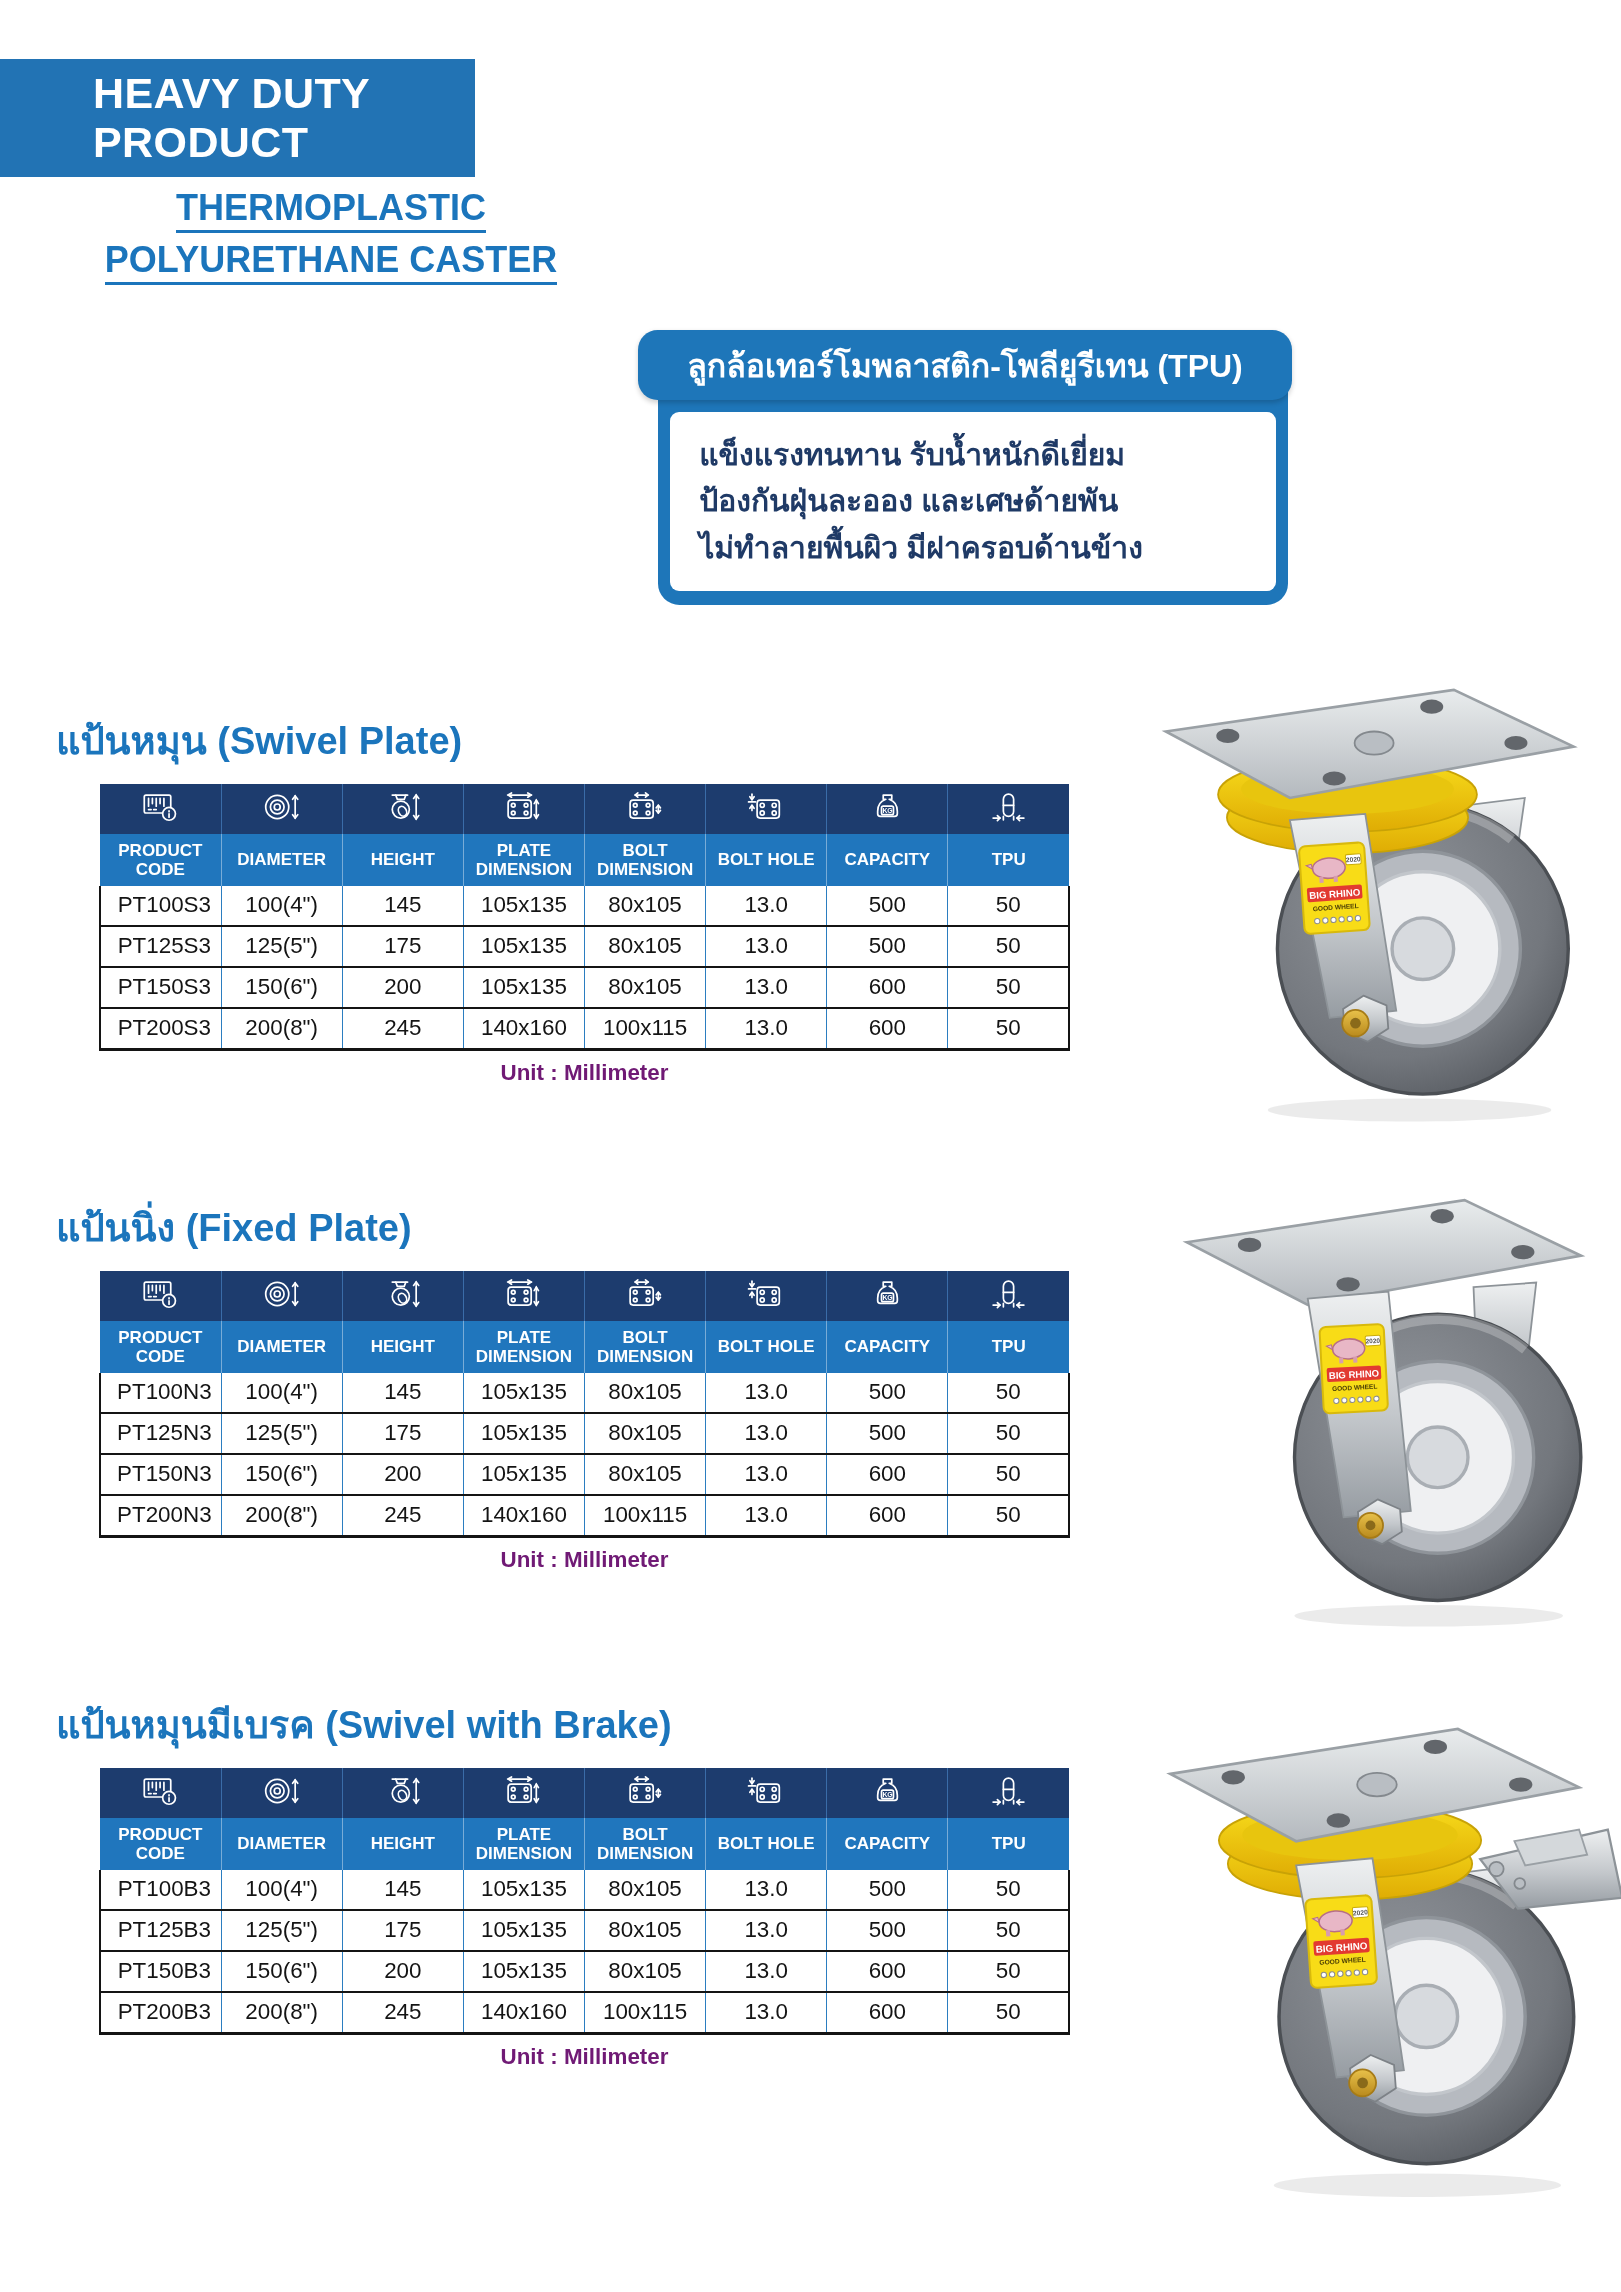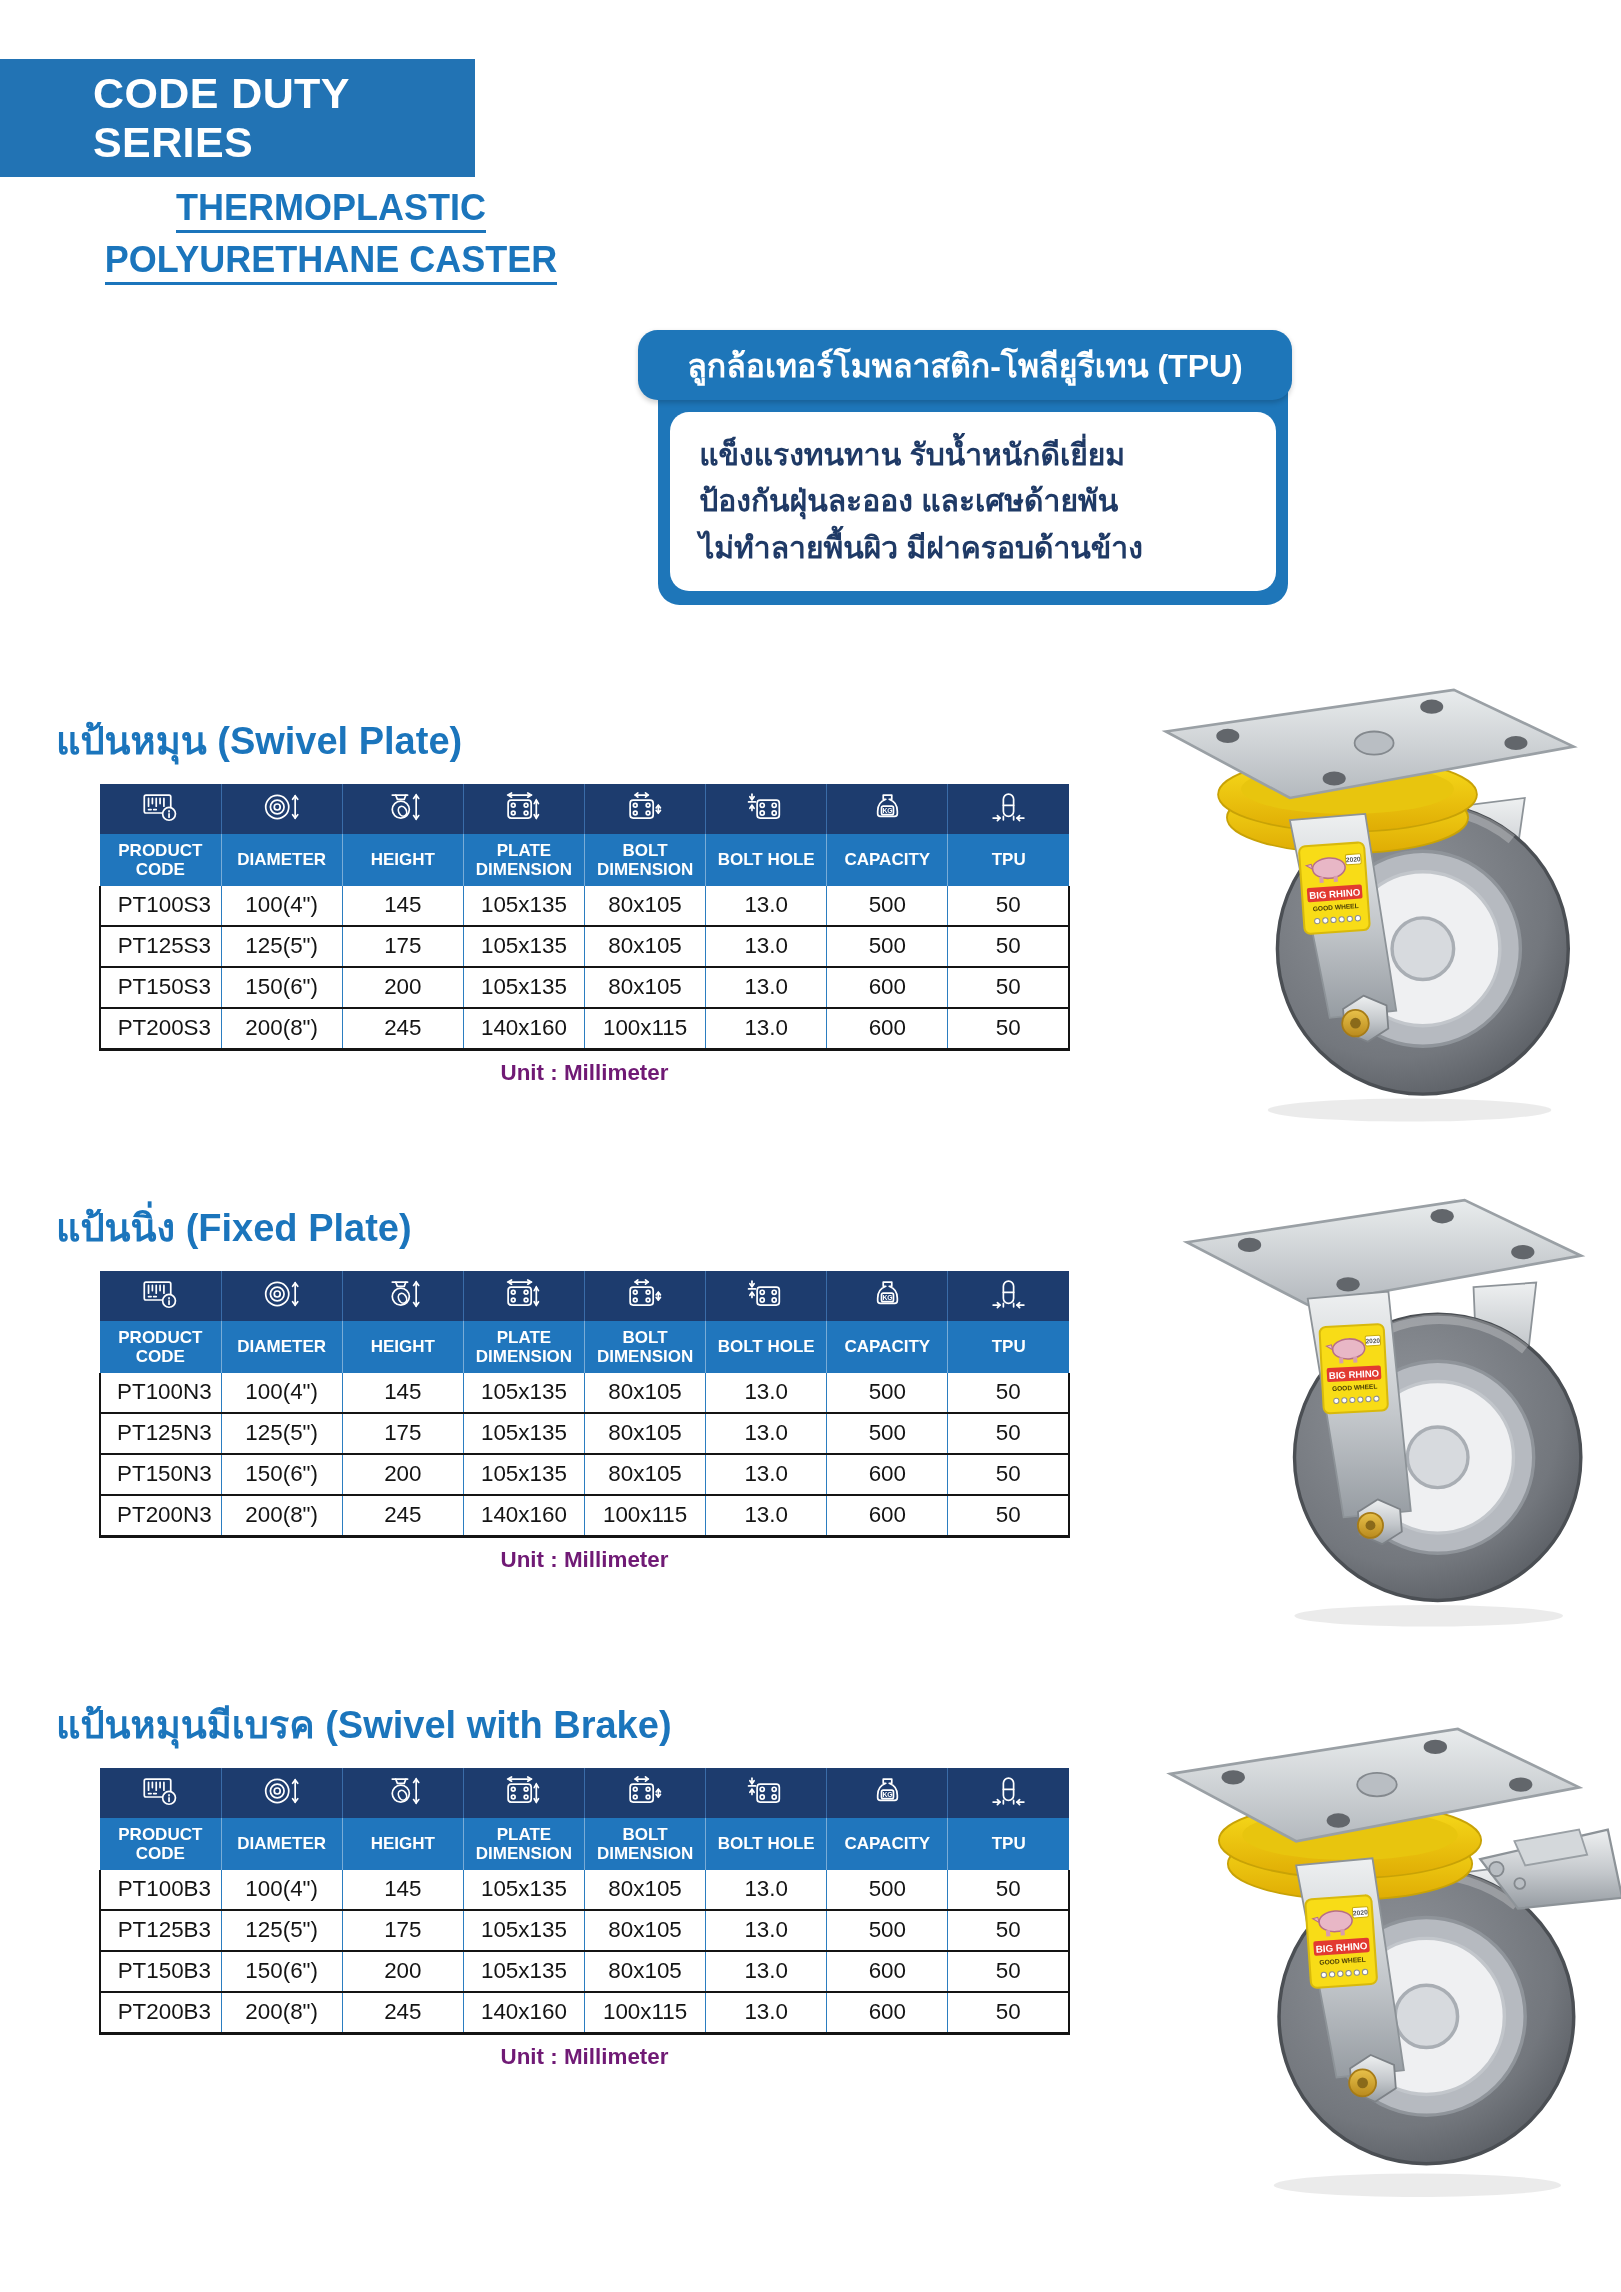--- a/index.html
+++ b/index.html
@@ -32,21 +32,21 @@
     position:relative; z-index:2; background:#1E76B9; color:#fff;
     border-radius:19.7px; height:70px; display:flex; align-items:center; justify-content:center;
     font-size:32px; font-weight:bold; white-space:nowrap; padding:0 21.5px;
     box-shadow:0 2.7px 5.4px rgba(0,0,0,.18);
   }
   .callout-body {
     position:relative; z-index:1; margin:-29px 3.6px 0 19.7px;
     background:#1E76B9; border-radius:21.5px; padding:41px 12.5px 14.3px 12.5px;
   }
   .callout-card {
-    background:#fff; border-radius:19px; padding:19.7px 29px;
+    background:#fff; border-radius:9px; padding:19.7px 29px;
     color:#1F3A66; font-size:30px; font-weight:600; line-height:1.55; white-space:nowrap;
   }
 
   
   .section { position:absolute; left:56px; width:1021px; }
   .section h2 { margin:0 0 12.5px 0; color:#1B75BC; font-size:38px; font-weight:bold; }
 
   table.spec-table {
     margin-left:43px; width:971px; border-collapse:collapse; table-layout:fixed;
   }
@@ -209,21 +209,21 @@
         <path d="M11 28l3 3-3 3"></path>
       <path d="M42 31h-8"></path>
         <path d="M37 28l-3 3 3 3"></path>
     </g>
   </defs>
 </svg>
 
 <div class="page">
 
   <div class="header-band">
-    <h1>CODE DUTY SERIES</h1>
+    <h1>HEAVY DUTY PRODUCT</h1>
   </div>
 
   <div class="subtitle">
     <span class="u">THERMOPLASTIC</span><br>
     <span class="u">POLYURETHANE CASTER</span>
   </div>
 
   <div class="callout">
     <div class="callout-pill">ลูกล้อเทอร์โมพลาสติก-โพลียูรีเทน (TPU)</div>
     <div class="callout-body">

